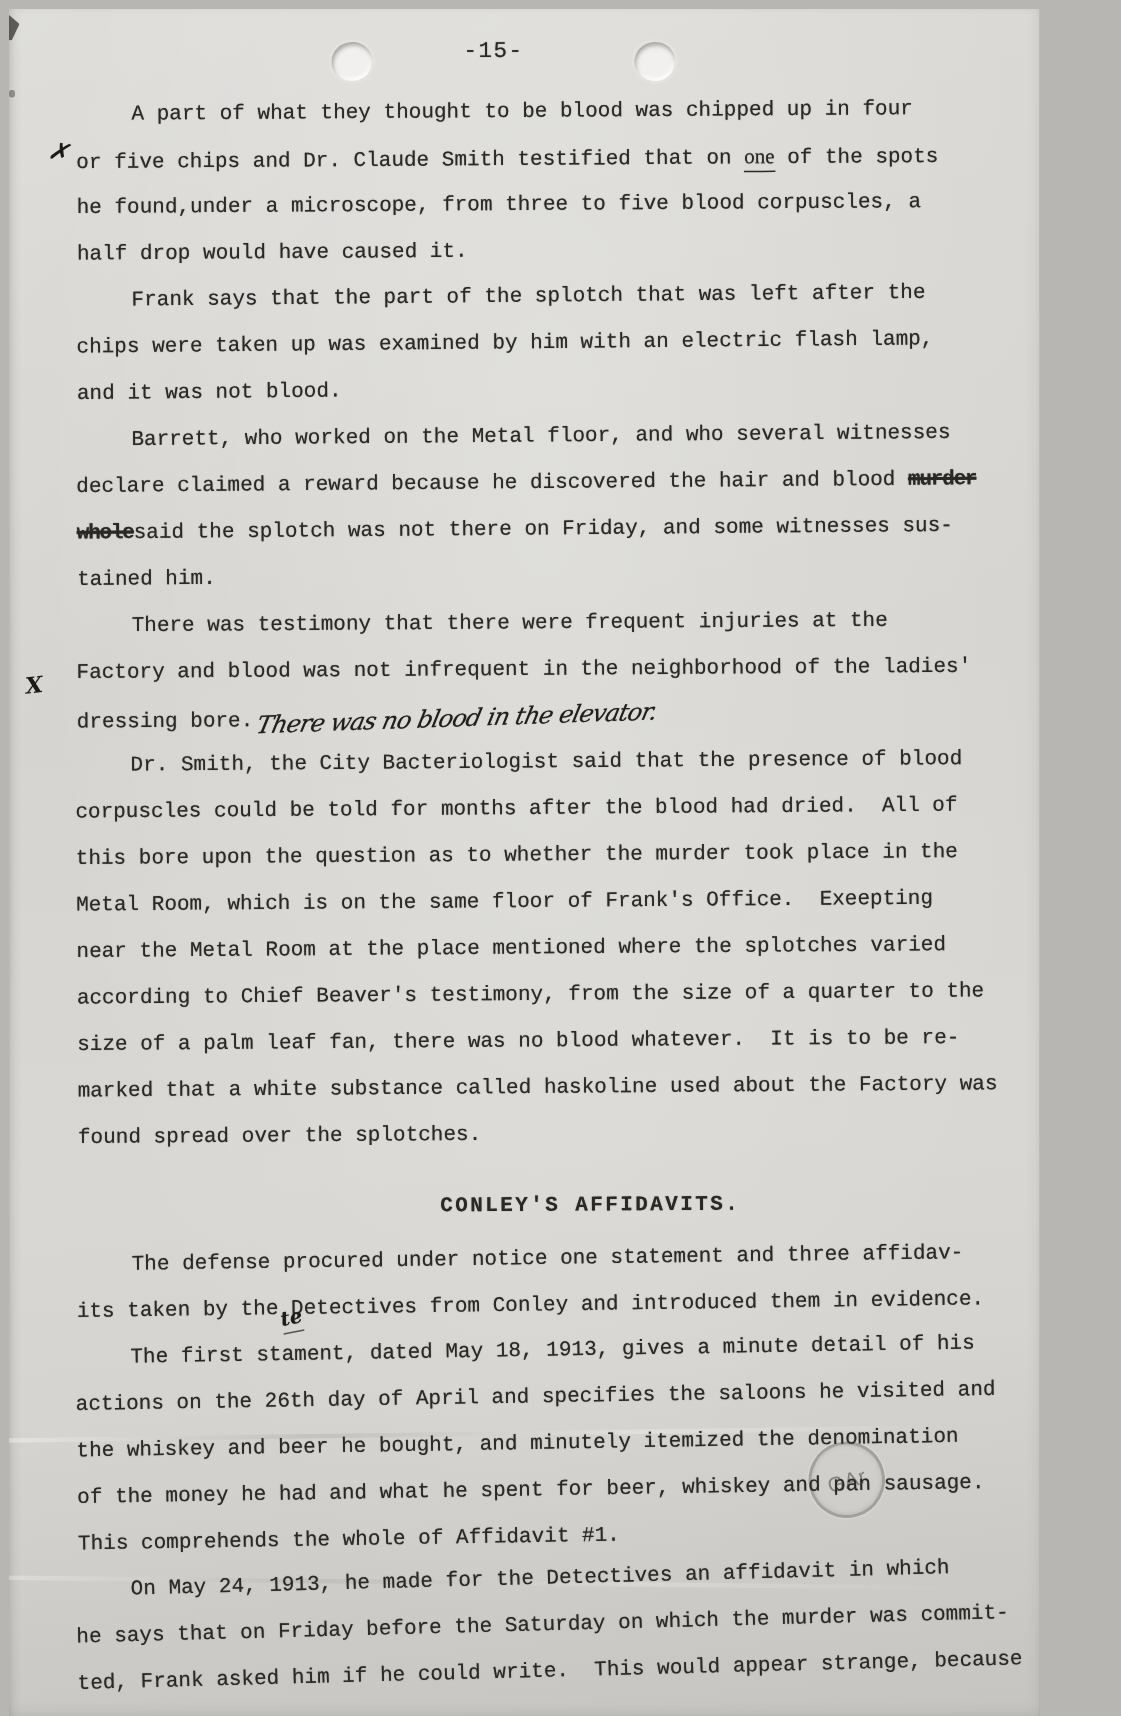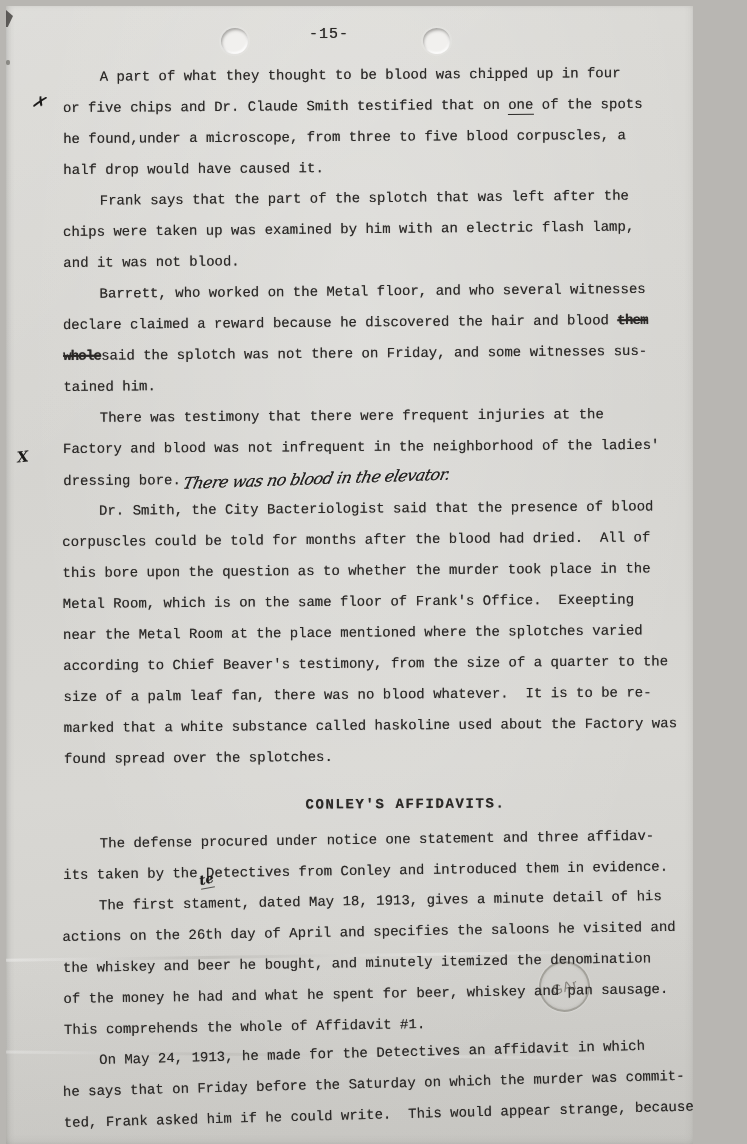--- a/index.html
+++ b/index.html
@@ -39,35 +39,35 @@
   .mark-mid{left:11px;top:442px;font-size:15px;font-family:"DejaVu Serif",serif;font-style:italic;font-weight:bold;transform:rotate(-6deg);}
 
   .stamp{position:absolute;left:533px;top:955px;width:47px;height:47px;border-radius:50%;
     border:2px solid rgba(126,123,115,0.55);
     display:flex;align-items:center;justify-content:center;
     transform:rotate(-16deg);
     color:rgba(112,109,101,0.8);
     font-family:"Liberation Sans",sans-serif;font-size:14px;letter-spacing:0.5px;
     box-shadow: inset 0 0 3px rgba(118,115,108,0.3), 0 0 2px rgba(255,255,255,0.6);}
 
-  .text-block{position:absolute;left:57px;top:56px;width:645px;
+  .text-block{position:absolute;left:45px;top:56px;width:645px;
     font-size:14px;line-height:31px;
     text-shadow:0 0 0.7px rgba(43,41,39,0.62);}
   .para{transform-origin:0 50%;}
   .r1{transform:rotate(-0.4deg);}
   .r2{transform:rotate(-0.55deg);}
   .r3{transform:rotate(-0.5deg);}
   .r4{transform:rotate(-0.4deg);}
   .r5{transform:rotate(-0.45deg);}
   .r6{transform:rotate(-0.8deg);}
   .r7{transform:rotate(-0.95deg);}
   .r8{transform:rotate(-1.5deg);}
   .tline{white-space:pre;position:relative;height:31px;}
   .indent{padding-left:37px;}
-  .u{border-bottom:1.6px solid #2b2927;padding-bottom:1px;}
+  .u{border-bottom:1.6px solid #2b2927;padding-bottom:1px;font-family:Liberation Serif, serif;}
   .struck{text-decoration:line-through;text-decoration-thickness:2px;font-weight:bold;letter-spacing:-0.8px;}
   .heading{text-align:center;margin:14px 0 9px 0;height:31px;letter-spacing:1.6px;font-weight:bold;
     transform:translateX(20px) rotate(-0.3deg);}
   .handwritten{display:inline-block;font-family:"DejaVu Serif",serif;font-style:italic;
     font-size:16px;letter-spacing:-0.6px;color:#211f1e;
     transform:skewX(-14deg) rotate(-1.6deg);vertical-align:-1px;margin-left:3px;
     text-shadow:0 0 0.5px rgba(33,31,30,0.7);}
   .insert{position:absolute;left:138px;top:-16px;font-family:"DejaVu Serif",serif;font-style:italic;
     font-weight:bold;font-size:13px;color:#1d1c1b;transform:rotate(-10deg);
     border-bottom:1px solid rgba(29,28,27,0.7);line-height:14px;height:15px;}
@@ -103,21 +103,21 @@
     </div>
 
     <div class="para r2">
       <div class="tline indent">Frank says that the part of the splotch that was left after the</div>
       <div class="tline">chips were taken up was examined by him with an electric flash lamp,</div>
       <div class="tline">and it was not blood.</div>
     </div>
 
     <div class="para r3">
       <div class="tline indent">Barrett, who worked on the Metal floor, and who several witnesses</div>
-      <div class="tline"><span>declare claimed a reward because he discovered the hair and blood </span><span class="struck">them</span></div>
+      <div class="tline"><span>declare claimed a reward because he discovered the hair and blood </span><span class="struck">murder</span></div>
       <div class="tline"><span class="struck">whole</span><span>said the splotch was not there on Friday, and some witnesses sus-</span></div>
       <div class="tline">tained him.</div>
     </div>
 
     <div class="para r4">
       <div class="tline indent">There was testimony that there were frequent injuries at the</div>
       <div class="tline">Factory and blood was not infrequent in the neighborhood of the ladies'</div>
       <div class="tline"><span>dressing bore.</span><span class="handwritten">There was no blood in the elevator.</span></div>
     </div>
 

